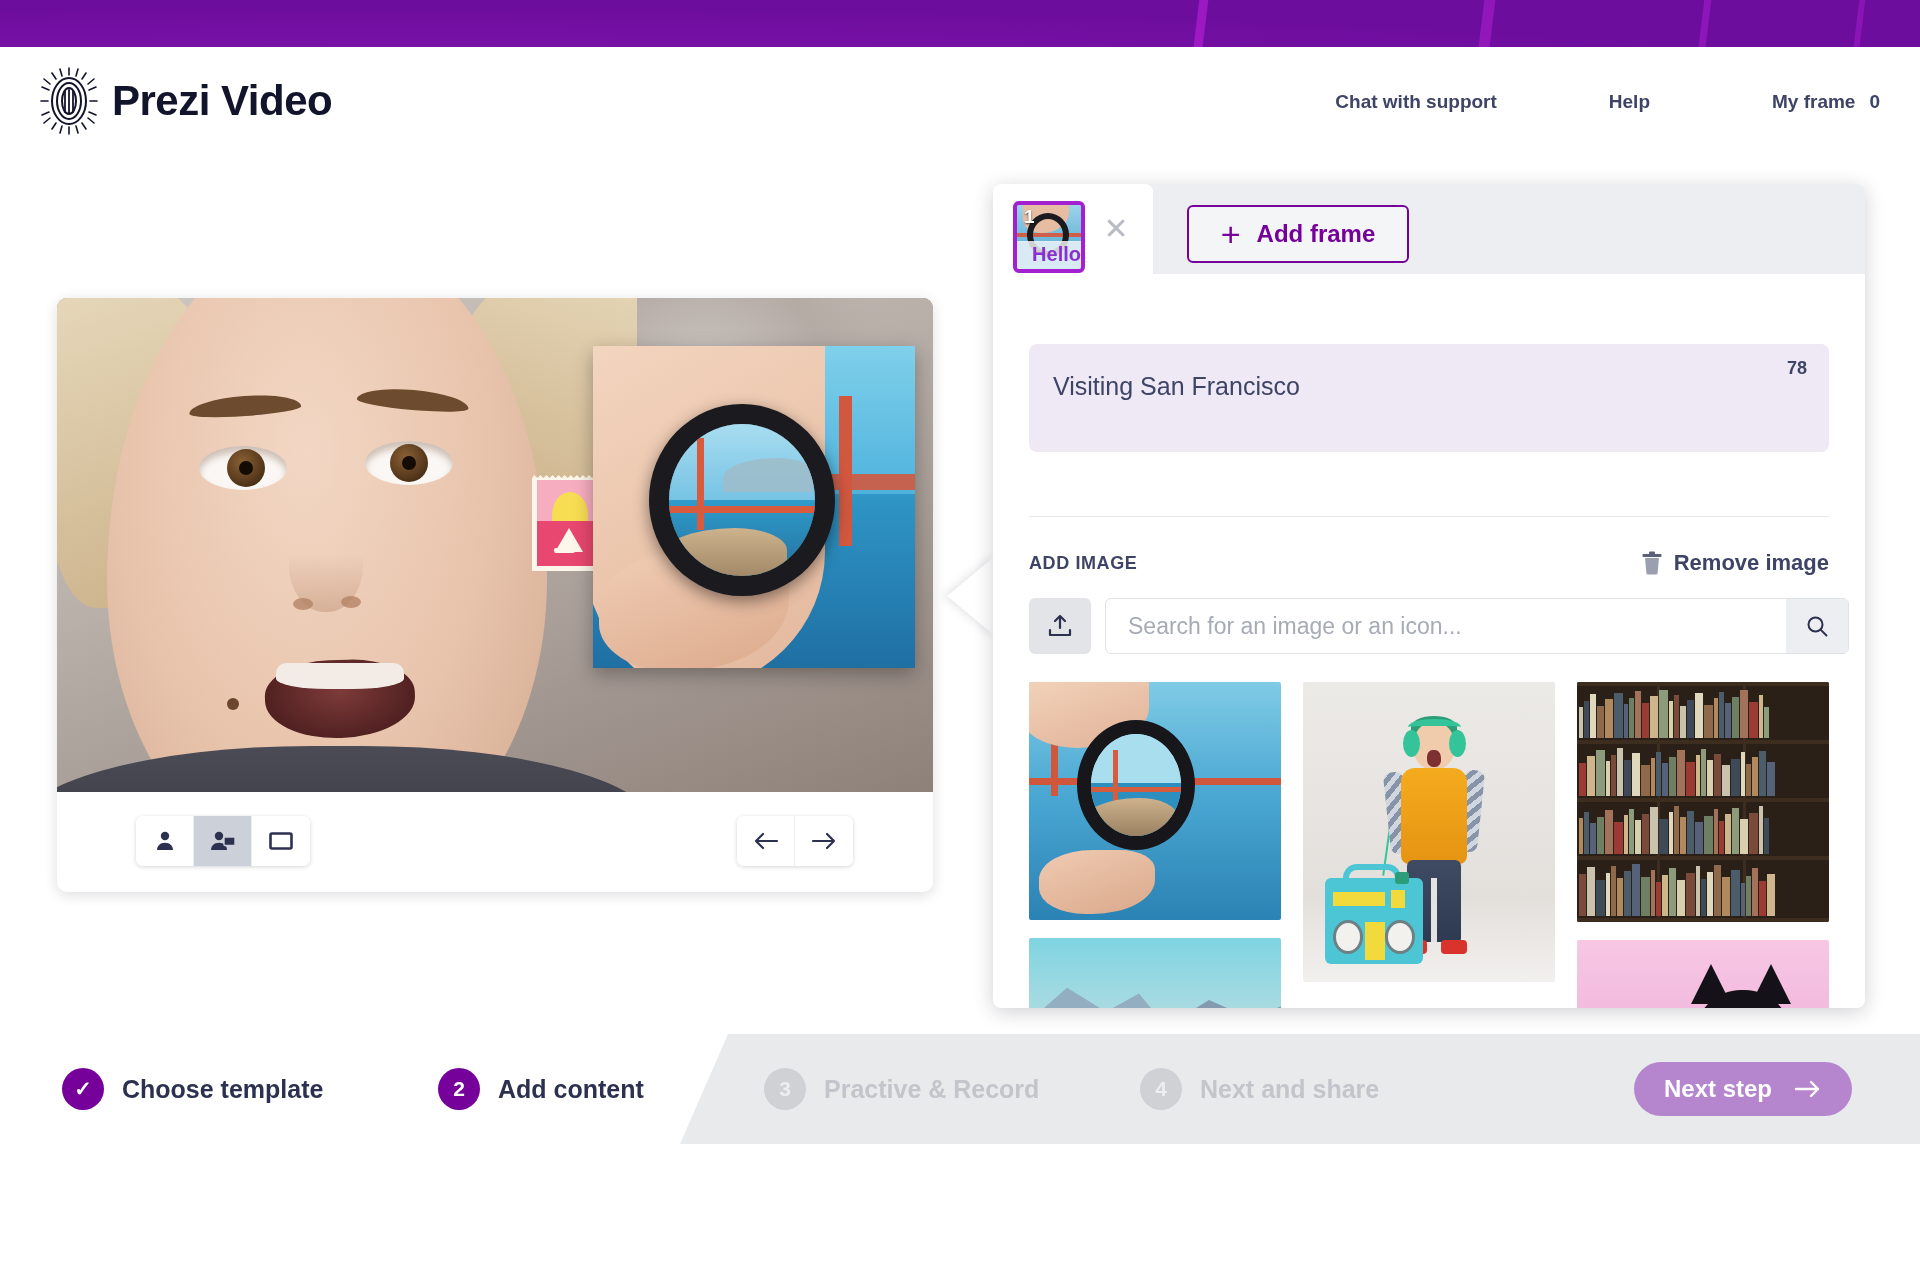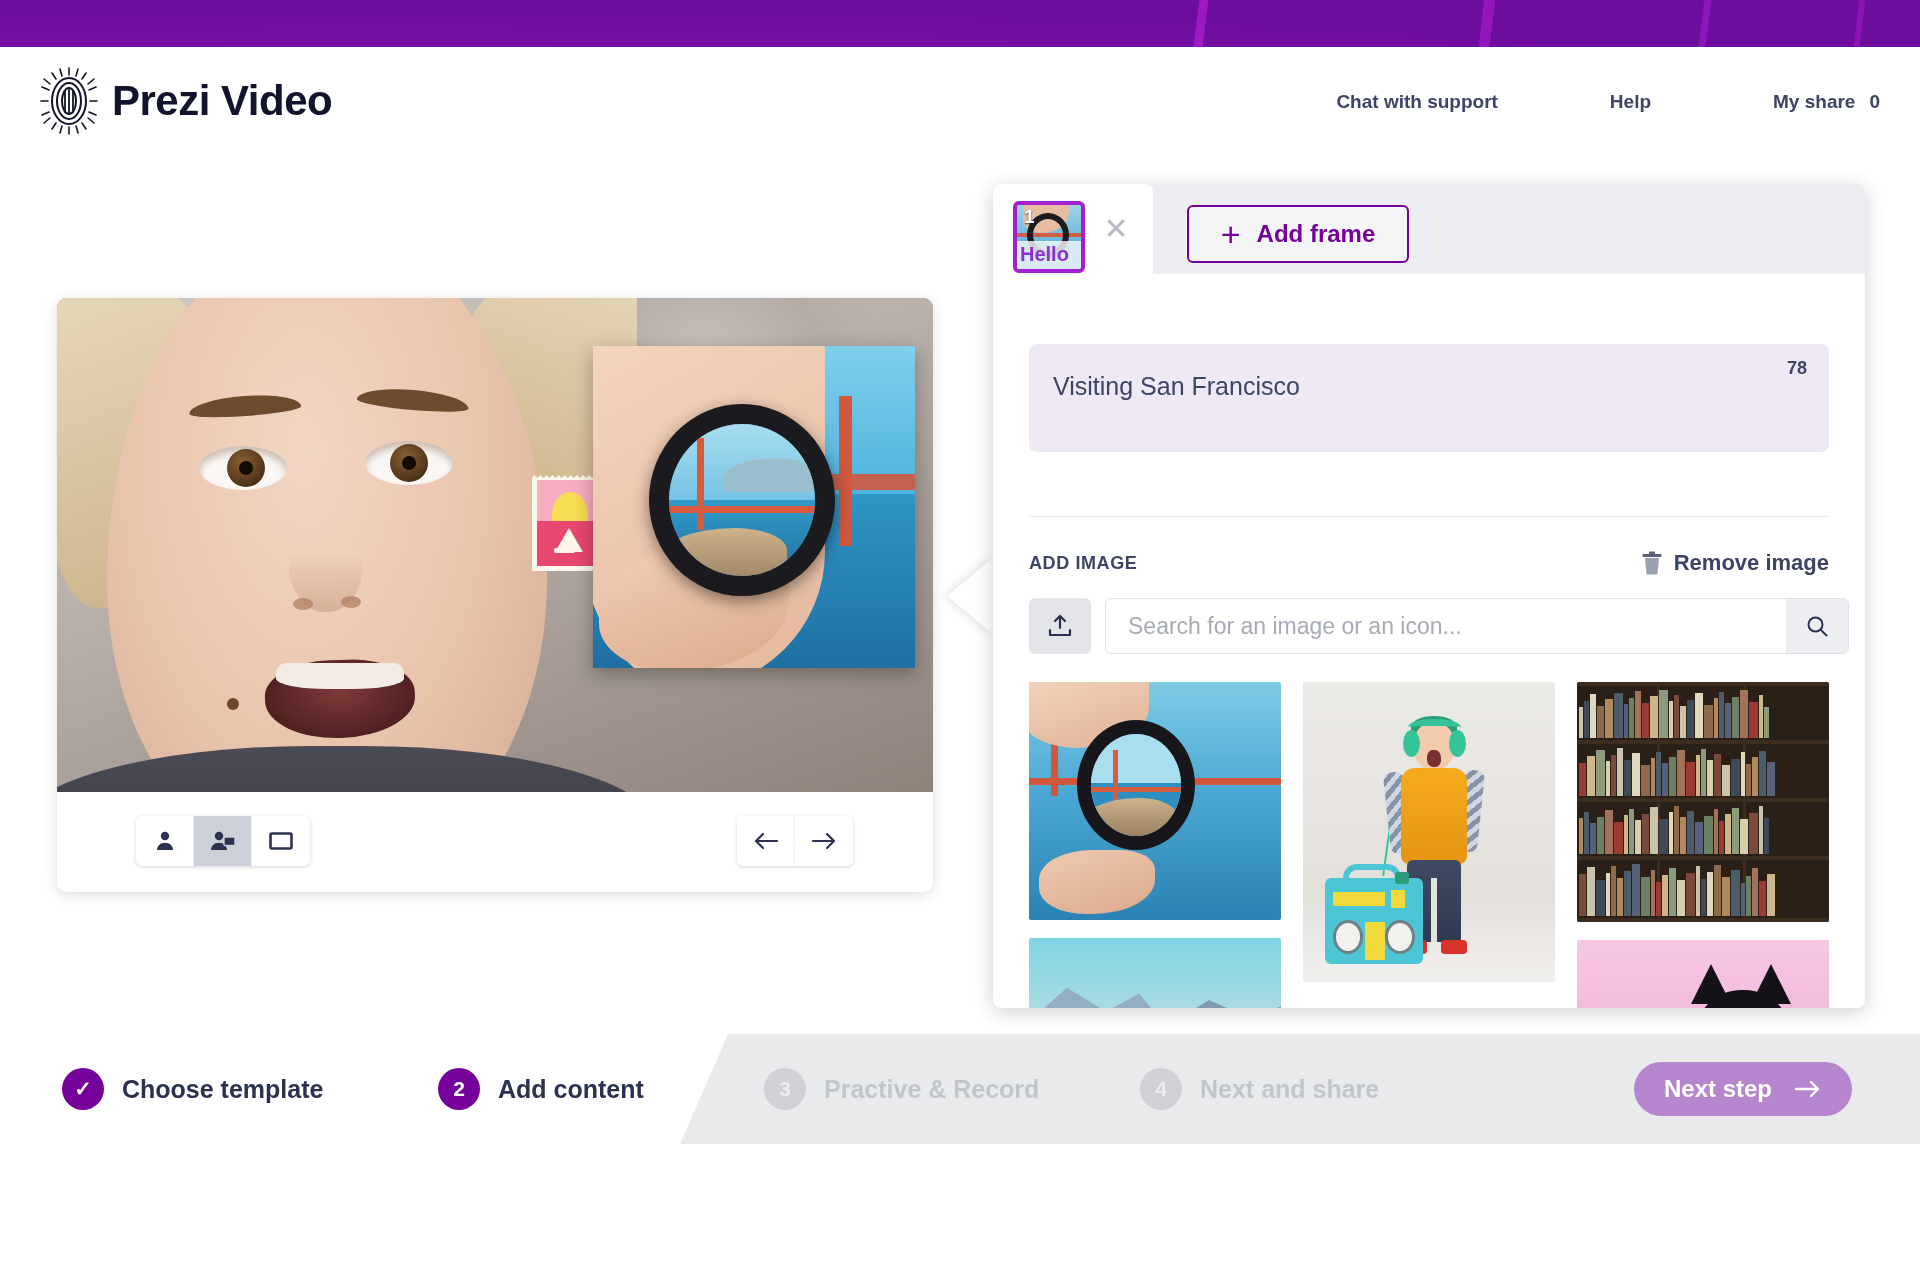--- a/index.html
+++ b/index.html
@@ -203,21 +203,21 @@
   .ft-sea { position:absolute; left:0; top:58%; width:100%; height:42%; background:#3d97c2; }
   .ft-bridge { position:absolute; left:0; top:44%; width:100%; height:4px; background:#cf5f46; }
   .ft-hand { position:absolute; left:6px; top:-6px; width:46px; height:34px;
     background:#e6bda2; border-radius:0 0 60% 40%; }
   .ft-lens { position:absolute; left:10px; top:8px; width:42px; height:44px;
     border-radius:50%; border:6px solid #1b1b1f; }
   .ft-num { position:absolute; left:7px; top:1px; font-size:19px; font-weight:bold;
     color:#fff; text-shadow: 0 1px 2px rgba(0,0,0,.7); }
   .ft-hello { position:absolute; left:0; bottom:0; width:100%; height:28px;
     background:rgba(255,255,255,.80); color:#8a2fd0; font-size:20px; font-weight:bold;
-    line-height:26px; padding-left:3px; }
+    line-height:26px; padding-left:3px;text-align:right; }
   .frame-close {
     position:absolute; left:110px; top:33px; width:26px; height:26px;
     color:#b9bcc4; font-size:30px; line-height:24px; text-align:center; cursor:pointer;
   }
   .add-frame-btn {
     position:absolute; left:194px; top:21px; width:222px; height:58px;
     border:2px solid #76019a; border-radius:6px; background:#f4f5f7;
     display:flex; align-items:center; justify-content:center; gap:16px; cursor:pointer;
   }
   .add-frame-plus { color:#76019a; font-size:34px; font-weight:300; line-height:30px; }
@@ -437,21 +437,21 @@
           <line x1="25" y1="26" x2="25" y2="47"></line>
           <line x1="29" y1="25" x2="29" y2="48"></line>
           <line x1="33" y1="26" x2="33" y2="47"></line>
         </g>
       </svg>
       <span class="brand-name">Prezi Video</span>
     </div>
     <div class="nav">
       <span class="nav-link chat">Chat with support</span>
       <span class="nav-link help">Help</span>
-      <span class="nav-link">My share</span>
+      <span class="nav-link">My frame</span>
       <span class="nav-count">0</span>
     </div>
   </div>
 
   <div class="video-card">
     <div class="video-stage">
       <div class="cam-bg"></div>
       <div class="hair-l"></div>
       <div class="hair-r"></div>
       <div class="face"></div>

